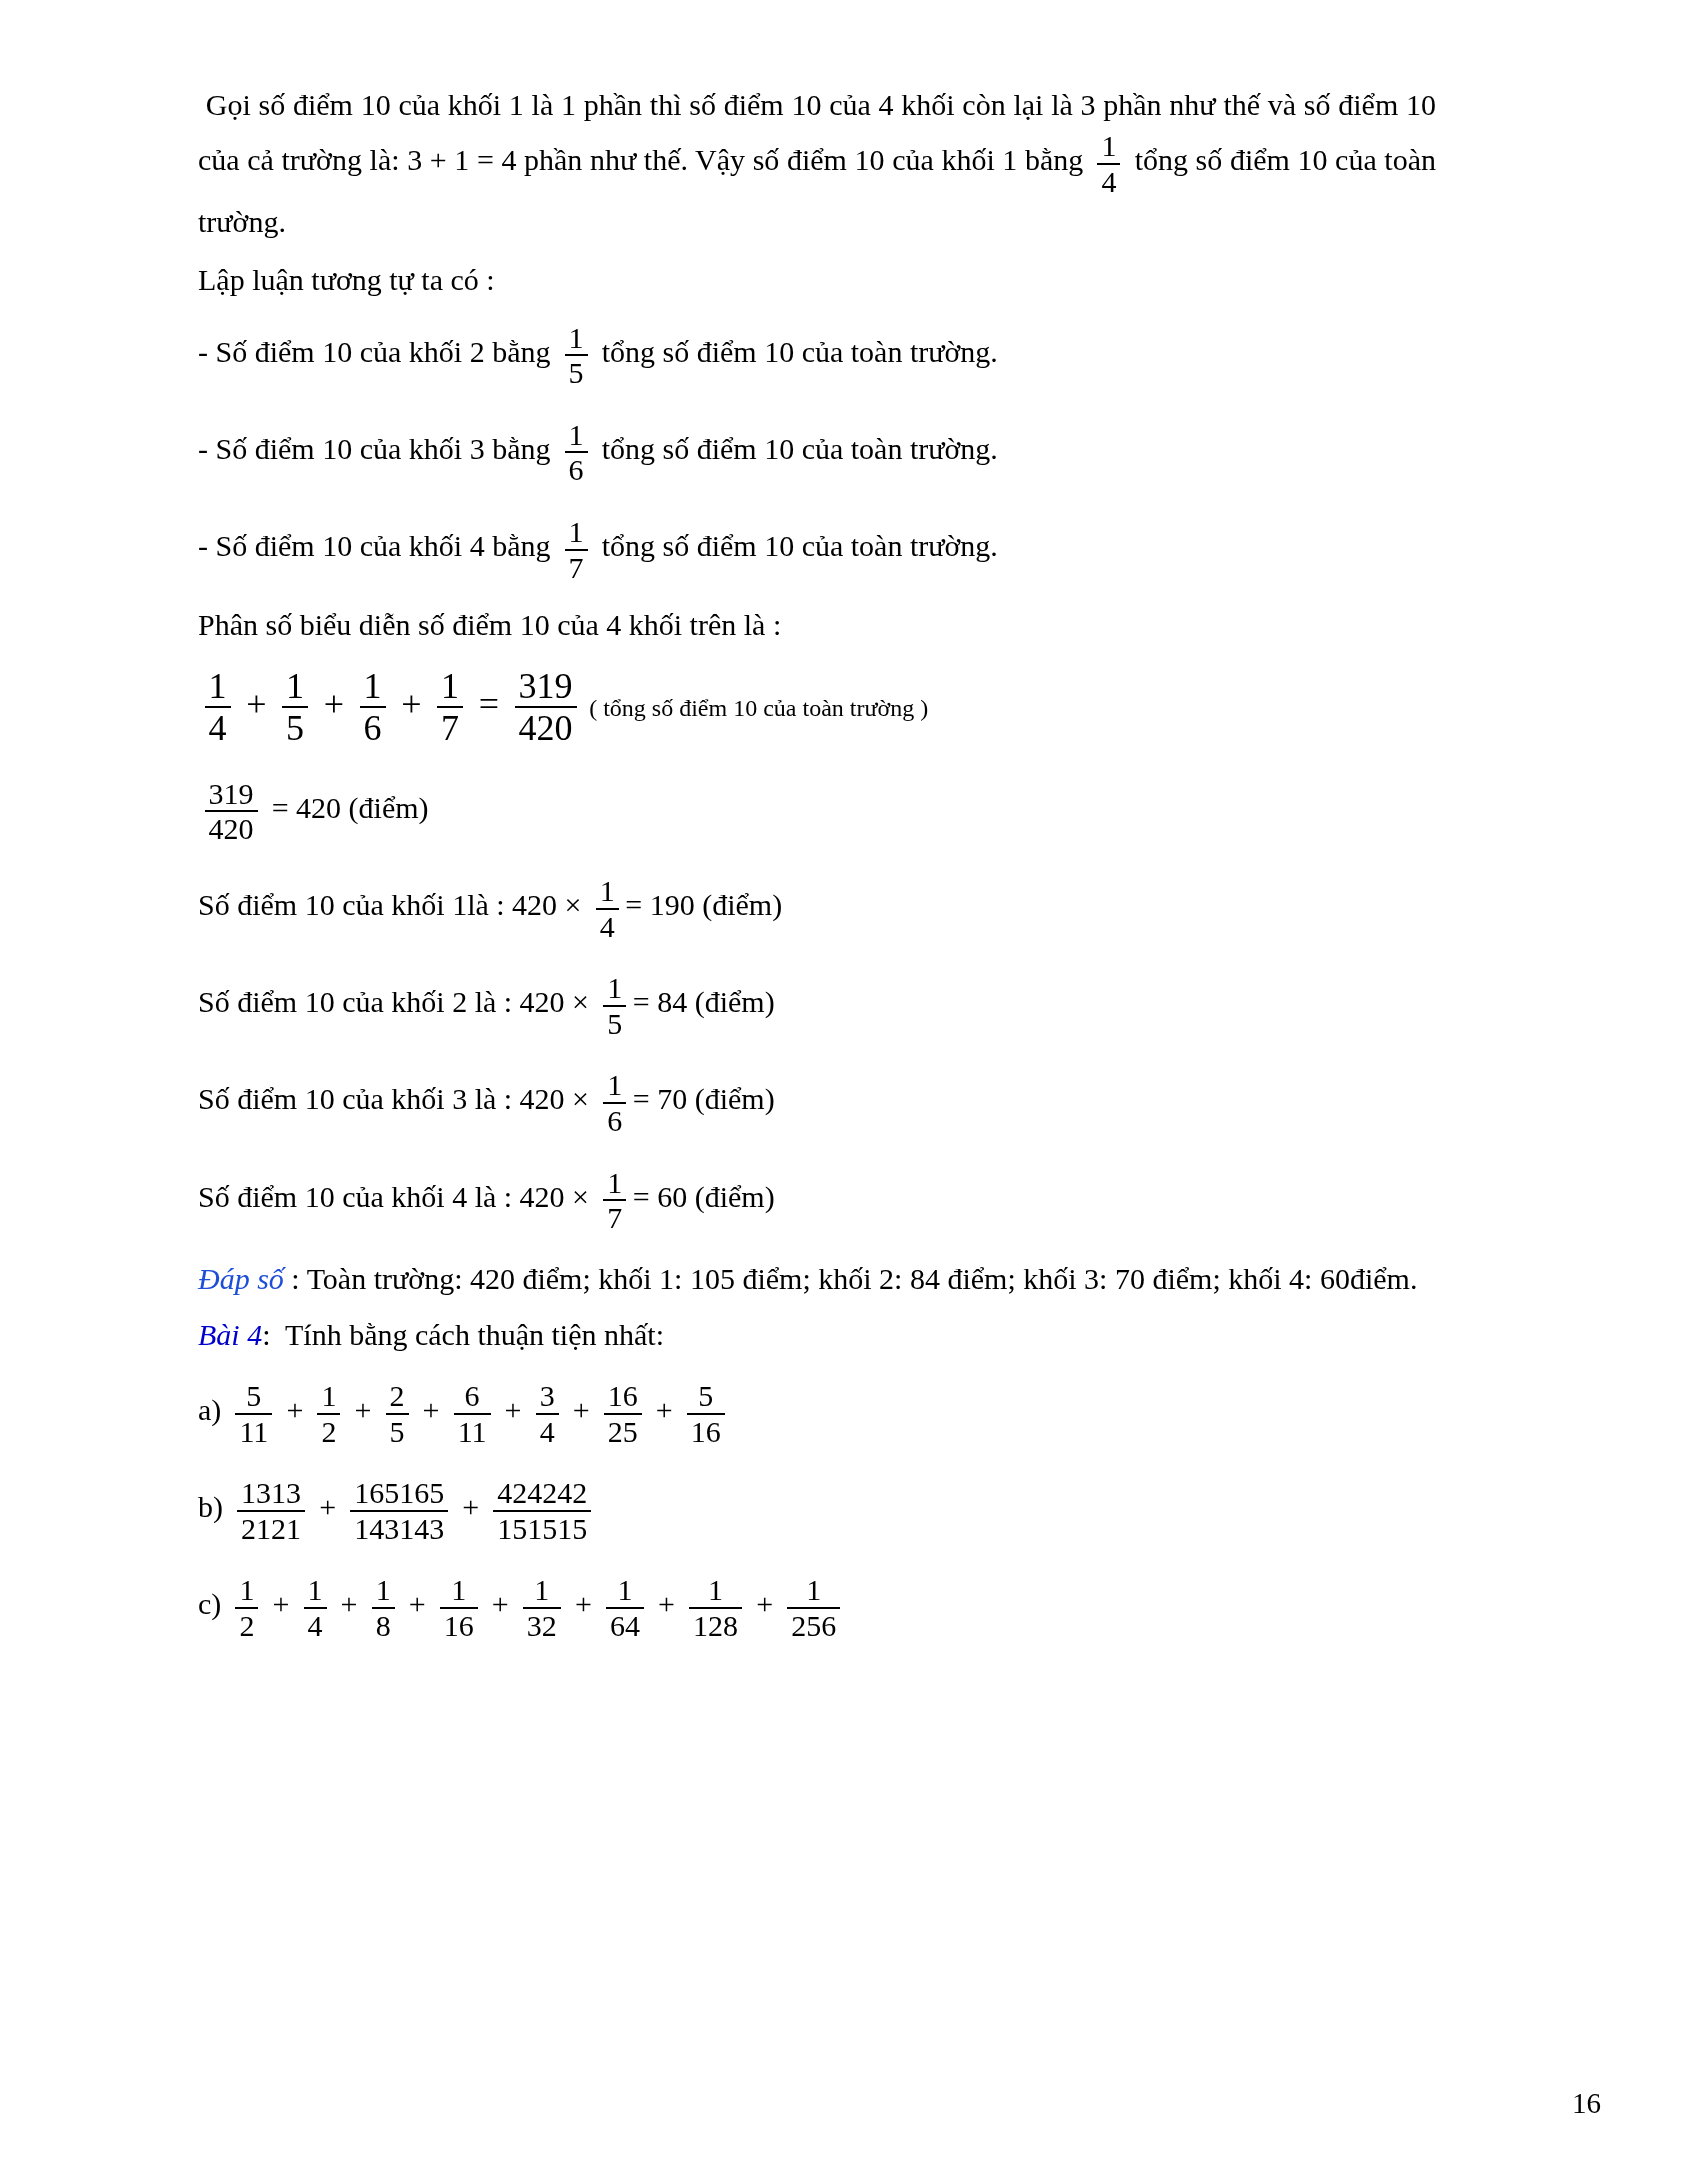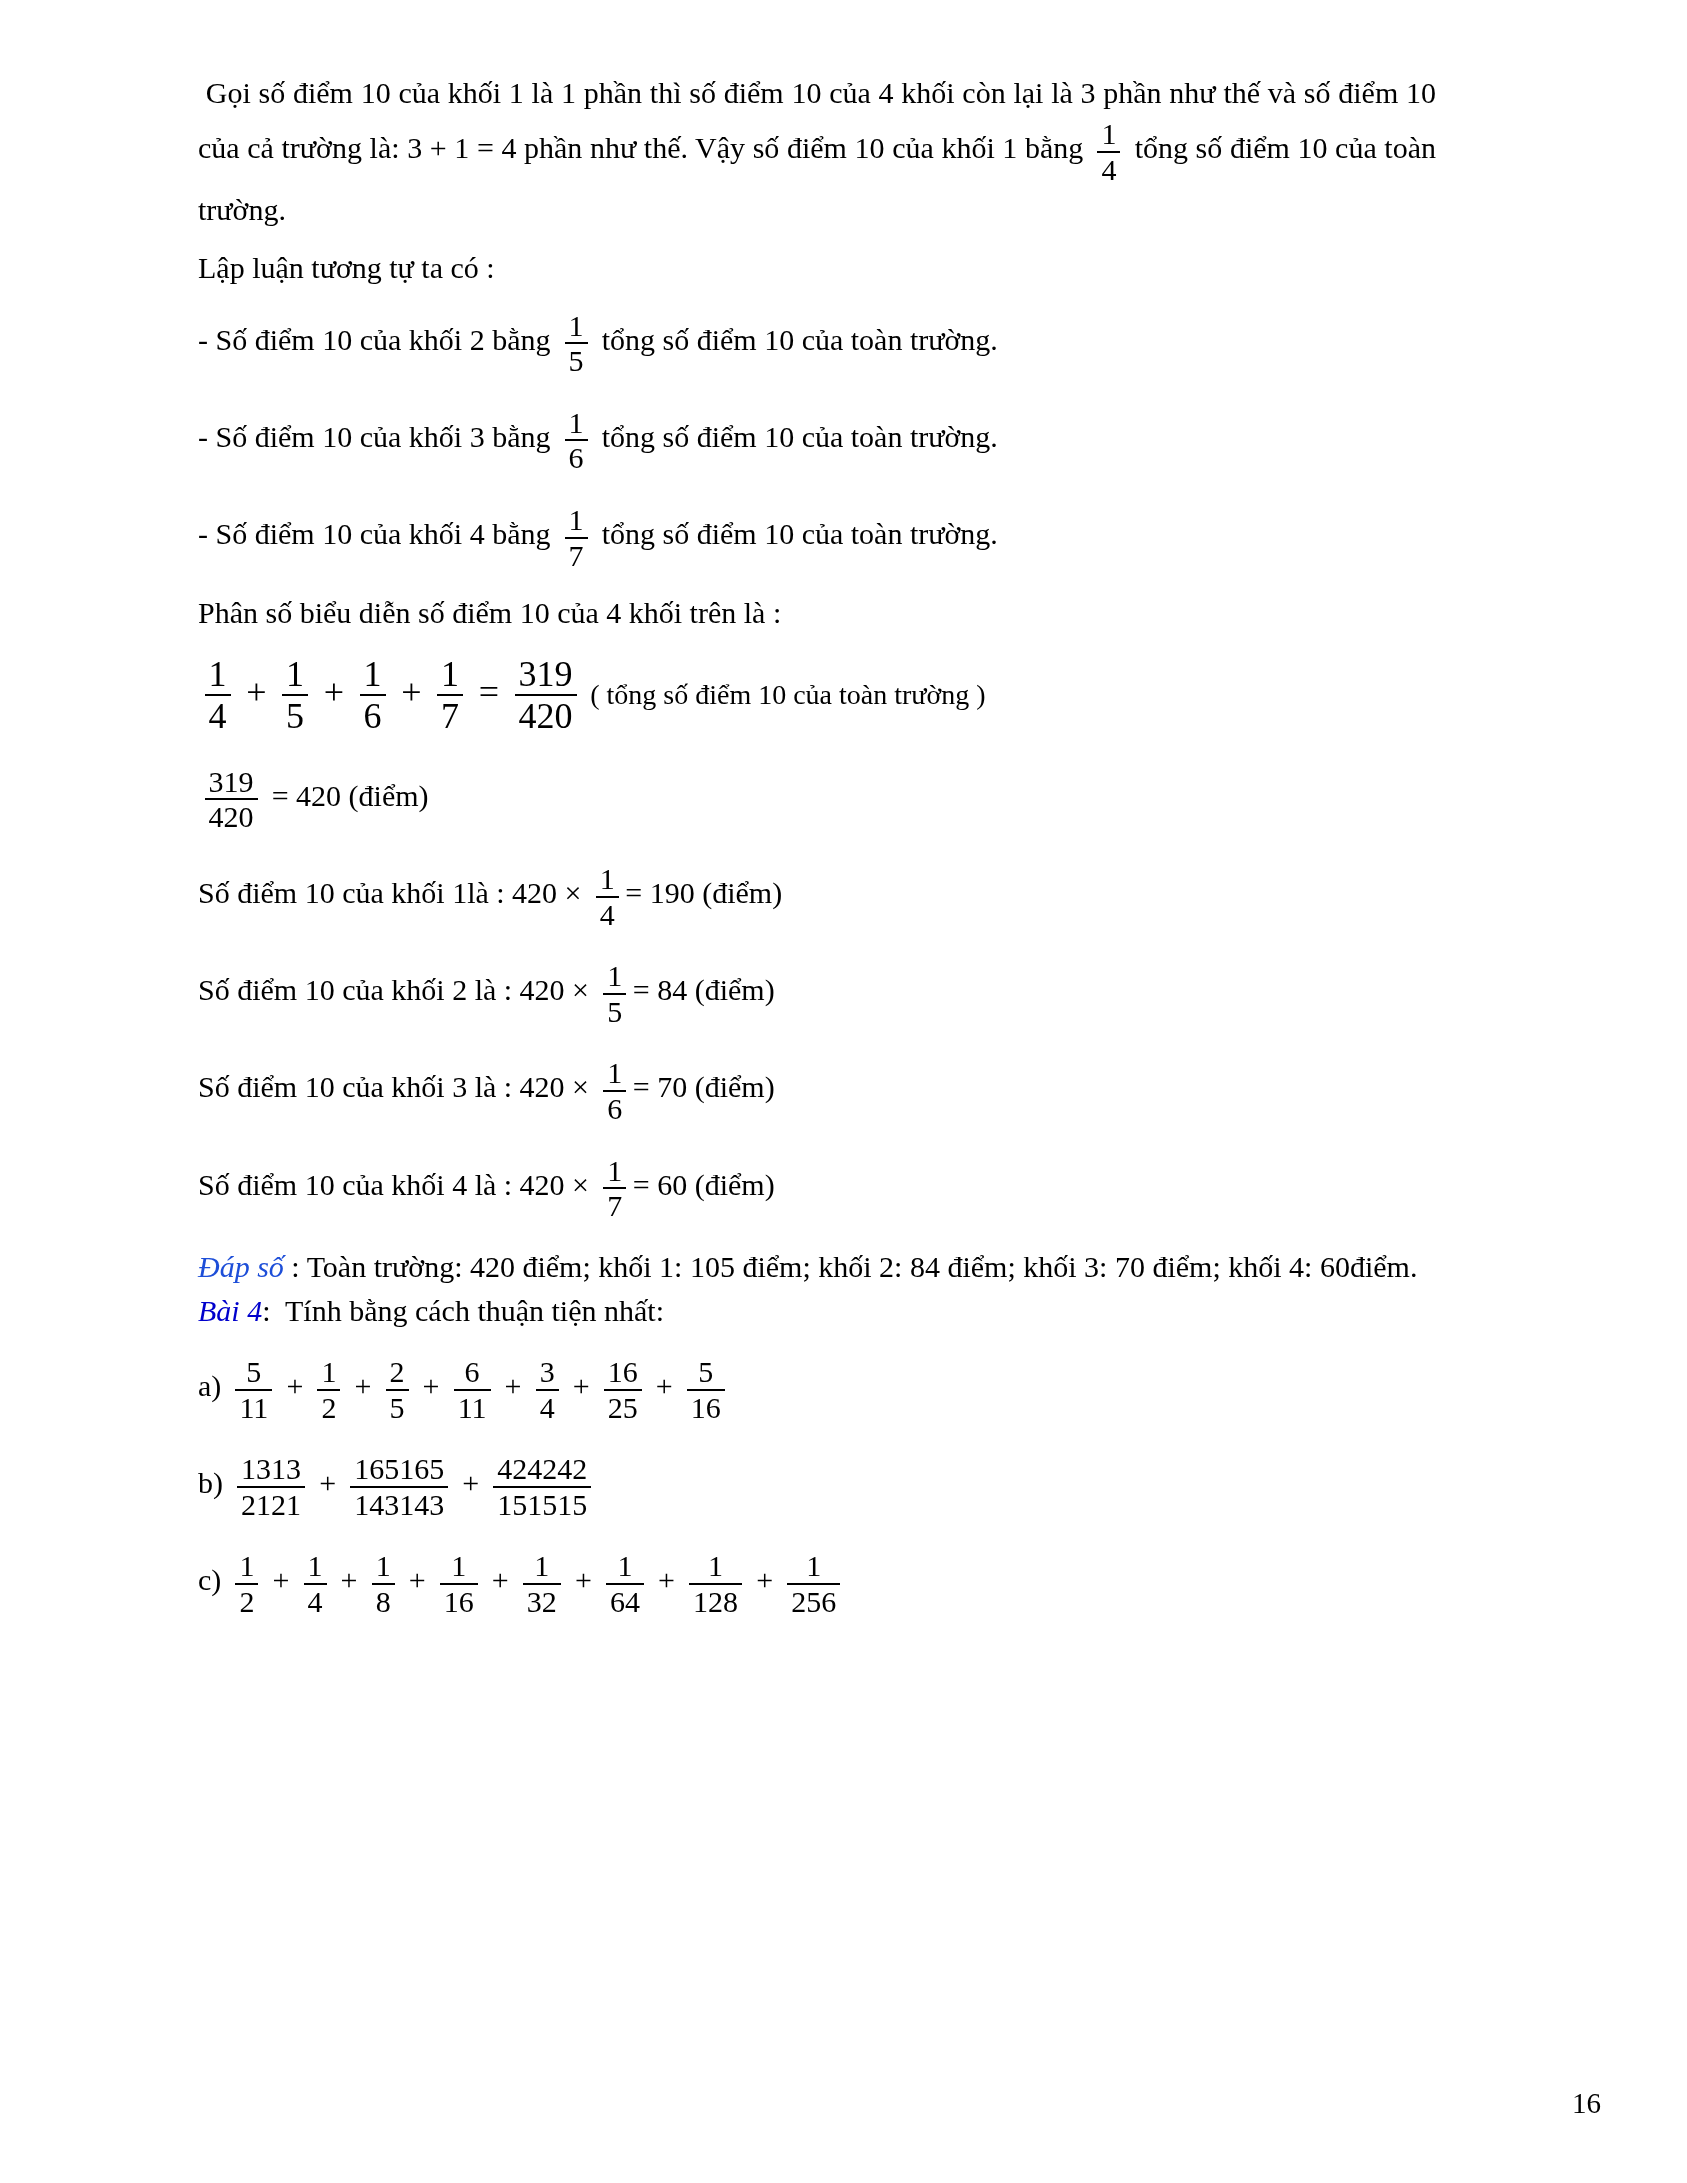--- a/index.html
+++ b/index.html
@@ -8,33 +8,33 @@
     width:1687px;height:2183px;
     background:#ffffff;
     font-family:"Liberation Serif", serif;
     color:#000000;
     box-sizing:border-box;
     padding:69px 251px 0 198px;
     font-size:30px;
     overflow:hidden;
   }
   .line{margin:20px 0;}
-  .para{margin:4px 0;text-align:justify;line-height:1.34;}
+  .para{margin:16px 0;text-align:justify;line-height:1.34;}
   .txt{white-space:pre-wrap;}
   .frac{
     display:inline-block;
     vertical-align:middle;
     text-align:center;
     margin:4px 6.6px;
     line-height:1.12;
   }
   .num{display:block;border-bottom:2px solid #000;padding:0 4px;}
   .den{display:block;padding:0 4px;}
   .big{font-size:36px;}
-  .big .ptext{font-size:28px;}
+  .big .ptext{font-size:24px;}
   .blue-italic{font-style:italic;}
   .page-number{
     position:absolute;
     right:86px;
     bottom:63px;
     font-size:29px;
   }
 </style>
 </head>
 <body>

